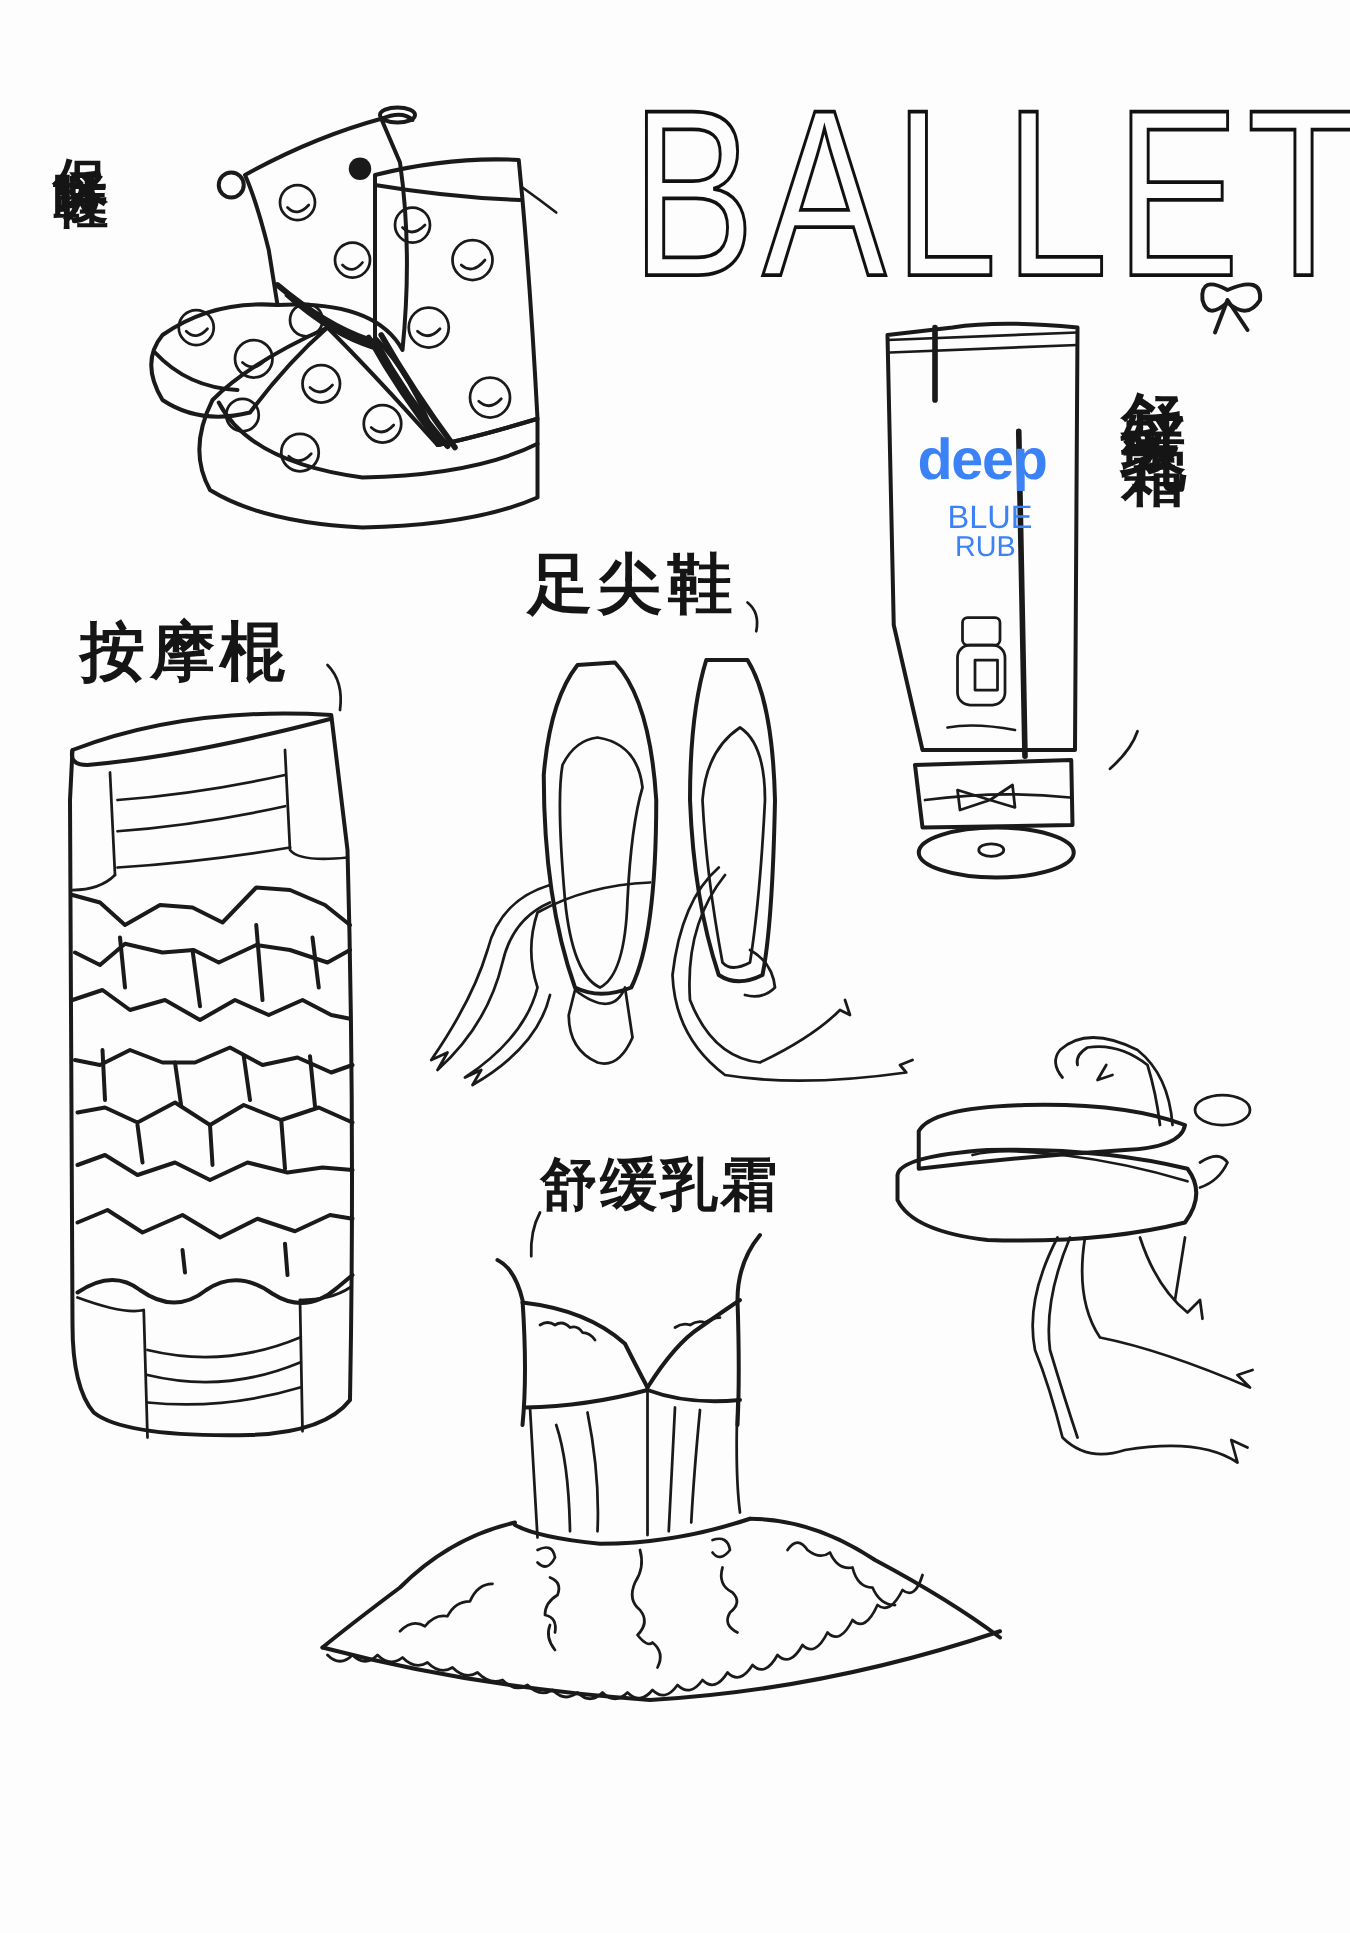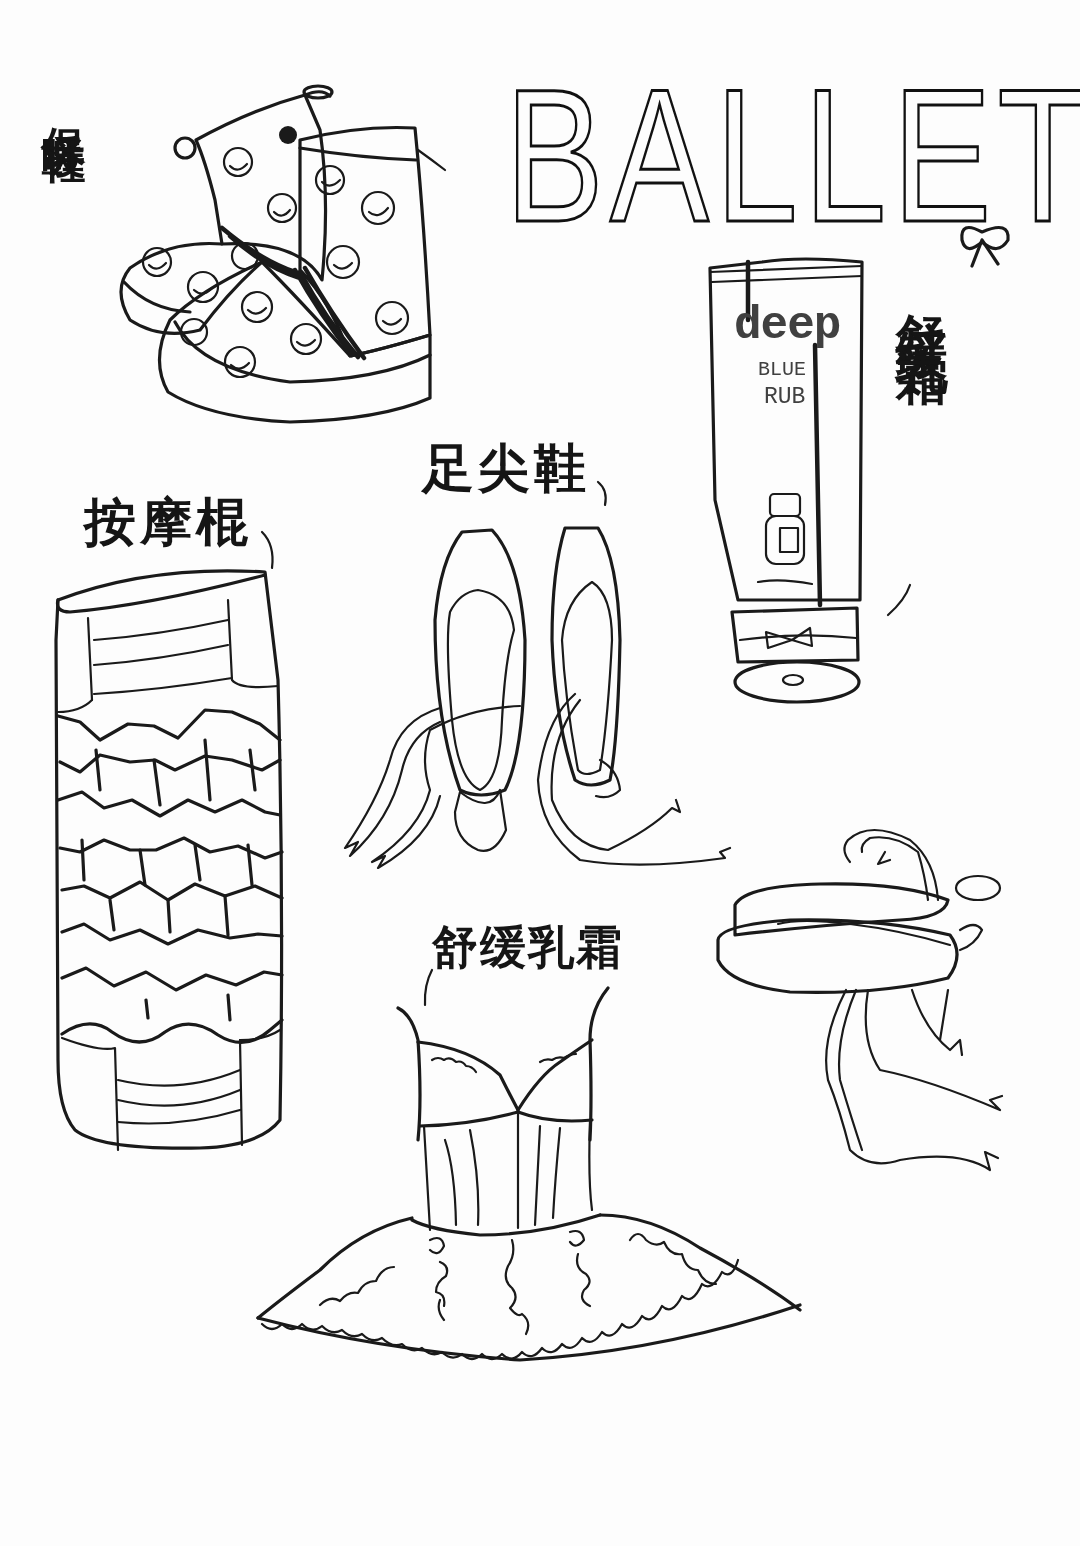--- a/index.html
+++ b/index.html
@@ -15,21 +15,21 @@
     font-family: "DejaVu Sans", sans-serif; font-weight: bold; line-height: 1;
   }
   .vertical { writing-mode: vertical-rl; letter-spacing: 6px; }
   .title {
     position: absolute; left: 505px; top: 60px;
     font-family: "Liberation Sans", sans-serif; font-weight: normal;
     font-size: 190px; letter-spacing: 8px; color: #111;
     transform: scaleX(0.78); transform-origin: left top;
     -webkit-text-stroke: 3px #111; color: transparent; line-height: 1;
   }
-  .tube-brand { position: absolute; font-family: Liberation Mono, monospace; color: #404040; }
+  .tube-brand { position: absolute; font-family: Liberation Sans, sans-serif; color: #3b82f6; margin-top: 40px; }
 </style>
 </head>
 <body>
 
 <div class="canvas">
 
   <svg class="art" viewBox="0 0 1080 1546">
 
     <g>
 
@@ -210,21 +210,21 @@
   </svg>
 
   <div class="title">BALLET</div>
 
   <div class="hand vertical" style="left:42px; top:92px; font-size:44px;">保暖鞋</div>
 
   <div class="hand vertical" style="left:896px; top:272px; font-size:52px; letter-spacing:14px;">舒缓乳霜</div>
 
   <div class="hand" style="left:422px; top:442px; font-size:52px; letter-spacing:4px;">足尖鞋</div>
 
-  <div class="hand" style="left:64px; top:496px; font-size:52px; letter-spacing:4px;margin-left:20px;">按摩棍</div>
+  <div class="hand" style="left:64px; top:496px; font-size:52px; letter-spacing:4px;">按摩棍</div>
 
   <div class="hand" style="left:432px; top:924px; font-size:46px; letter-spacing:2px;">舒缓乳霜</div>
 
   <div class="tube-brand" style="left:734px; top:300px; font-size:46px; font-weight:bold; letter-spacing:-1px;">deep</div>
-  <div class="tube-brand" style="left:758px; top:358px; font-size:20px;">BLUE</div>
+  <div class="tube-brand" style="left:758px; top:358px; font-size:26px;">BLUE</div>
   <div class="tube-brand" style="left:764px; top:384px; font-size:23px;">RUB</div>
 
 </div>
 
 </body></html>

